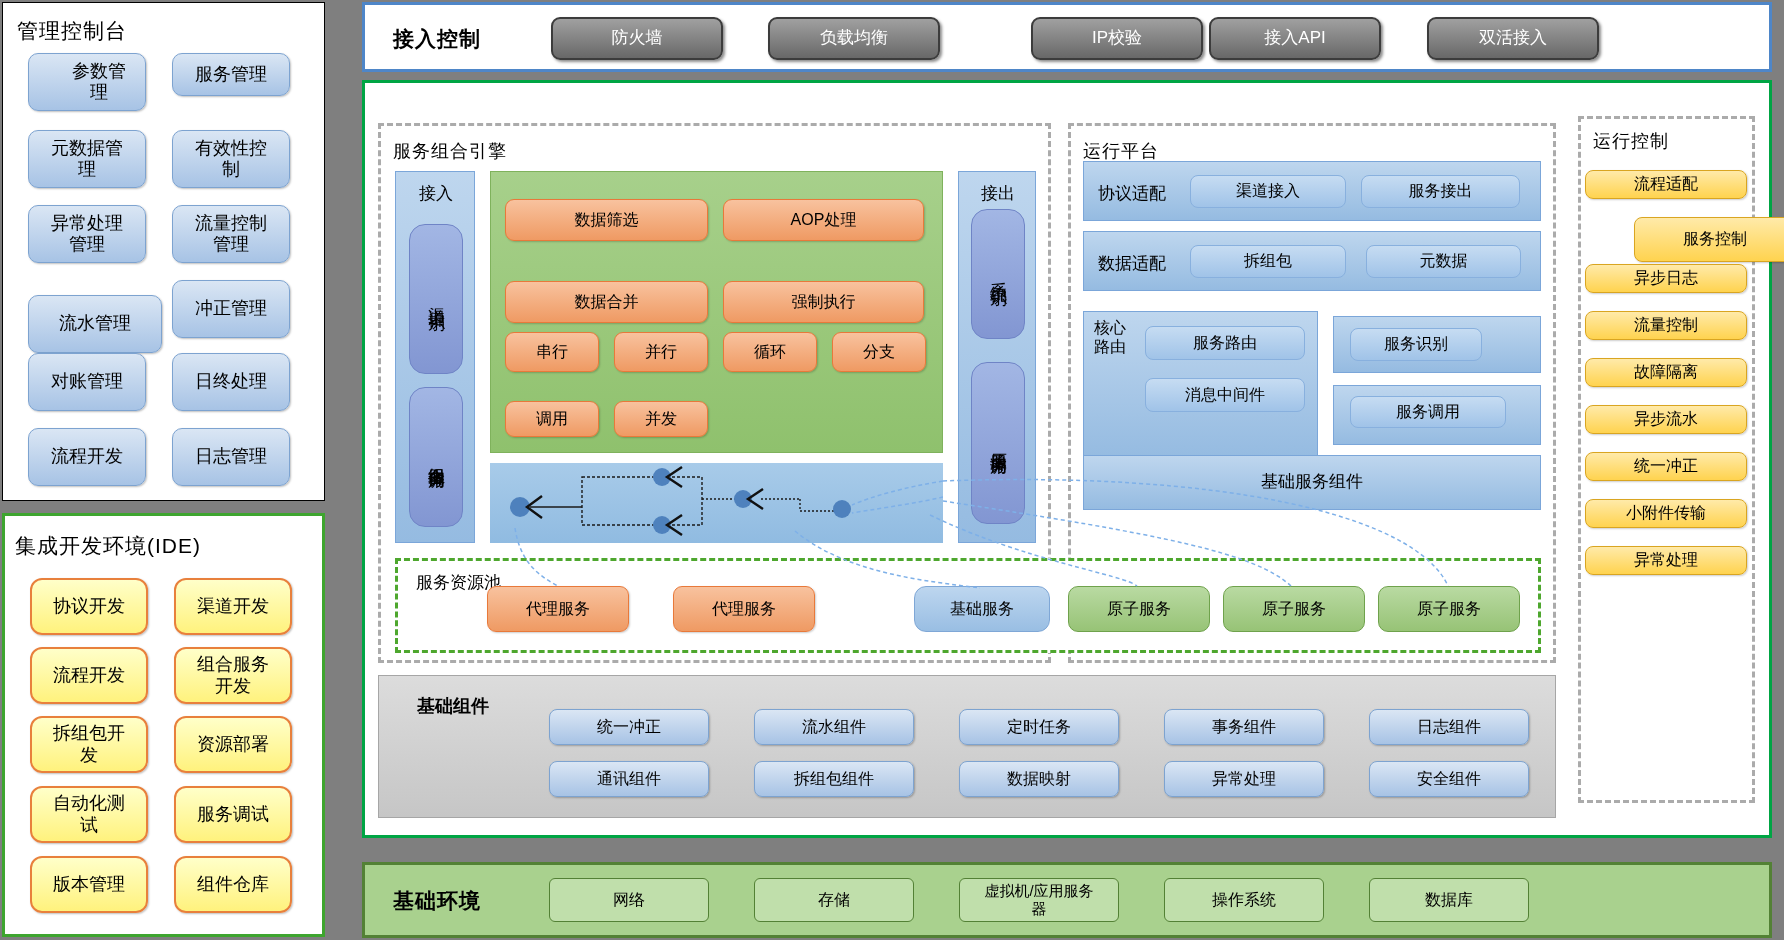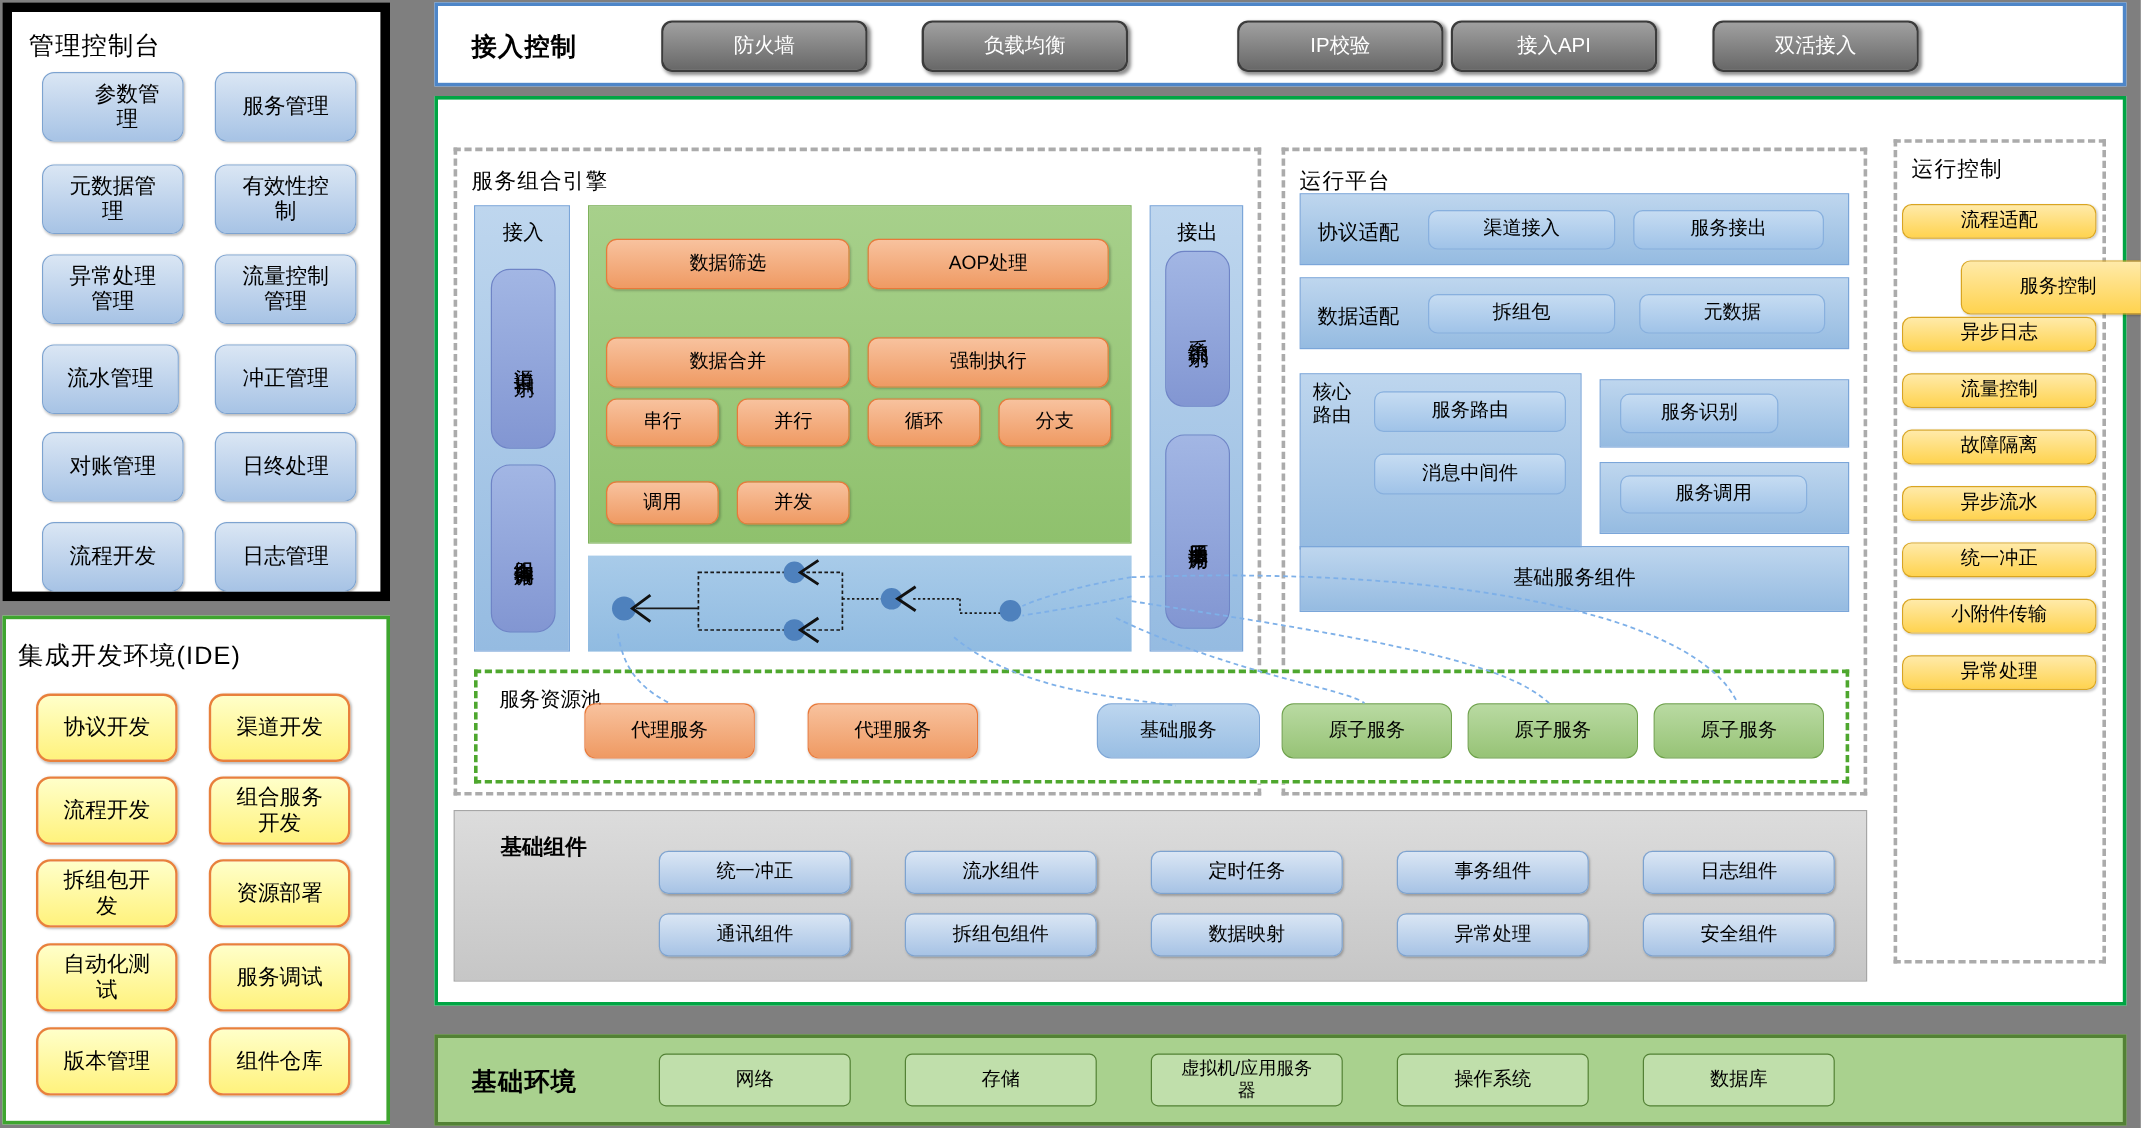--- a/index.html
+++ b/index.html
@@ -32,29 +32,29 @@
   .bar-blue{background:linear-gradient(#bed6ee,#95bbe1);border:1px solid #7ba6d9;}
   .gdash{border:3px dashed #ABABAB;background:transparent;}
   .greendash{border:3px dashed #4EA72E;background:#fff;}
   .vtext{writing-mode:vertical-rl;text-orientation:upright;font-size:17px;letter-spacing:3px;display:flex;align-items:center;justify-content:center;}
   .lbl{position:absolute;white-space:nowrap;}
   svg{display:block;}
 </style>
 </head>
 <body>
 
-<div class="abs panel" style="left:2px;top:2px;width:323px;height:499px;border:8px solid #000000;">
+<div class="abs panel" style="left:2px;top:2px;width:323px;height:499px;border:1px solid #000000;">
   <div class="lbl ttl" style="left:14px;top:14px;">管理控制台</div>
   <div class="b blue-btn" style="left:25px;top:50px;width:118px;height:58px;padding-left:40px;">参数管理</div>
-  <div class="b blue-btn" style="left:169px;top:50px;width:118px;height:58px;">服务管理</div>
+  <div class="b blue-btn" style="left:169px;top:50px;width:118px;height:43px;">服务管理</div>
   <div class="b blue-btn" style="left:25px;top:127px;width:118px;height:58px;">元数据管理</div>
   <div class="b blue-btn" style="left:169px;top:127px;width:118px;height:58px;">有效性控制</div>
   <div class="b blue-btn" style="left:25px;top:202px;width:118px;height:58px;">异常处理管理</div>
   <div class="b blue-btn" style="left:169px;top:202px;width:118px;height:58px;">流量控制管理</div>
-  <div class="b blue-btn" style="left:25px;top:277px;width:114px;height:58px;text-align:center;">流水管理</div>
+  <div class="b blue-btn" style="left:25px;top:292px;width:134px;height:58px;text-align:center;">流水管理</div>
   <div class="b blue-btn" style="left:169px;top:277px;width:118px;height:58px;">冲正管理</div>
   <div class="b blue-btn" style="left:25px;top:350px;width:118px;height:58px;">对账管理</div>
   <div class="b blue-btn" style="left:169px;top:350px;width:118px;height:58px;">日终处理</div>
   <div class="b blue-btn" style="left:25px;top:425px;width:118px;height:58px;">流程开发</div>
   <div class="b blue-btn" style="left:169px;top:425px;width:118px;height:58px;">日志管理</div>
 </div>
 
 <div class="abs panel" style="left:2px;top:513px;width:323px;height:424px;border:3px solid #3EA52F;">
   <div class="lbl ttl" style="left:10px;top:16px;">集成开发环境(IDE)</div>
   <div class="b yellow-btn" style="left:25px;top:62px;width:118px;height:57px;">协议开发</div>

